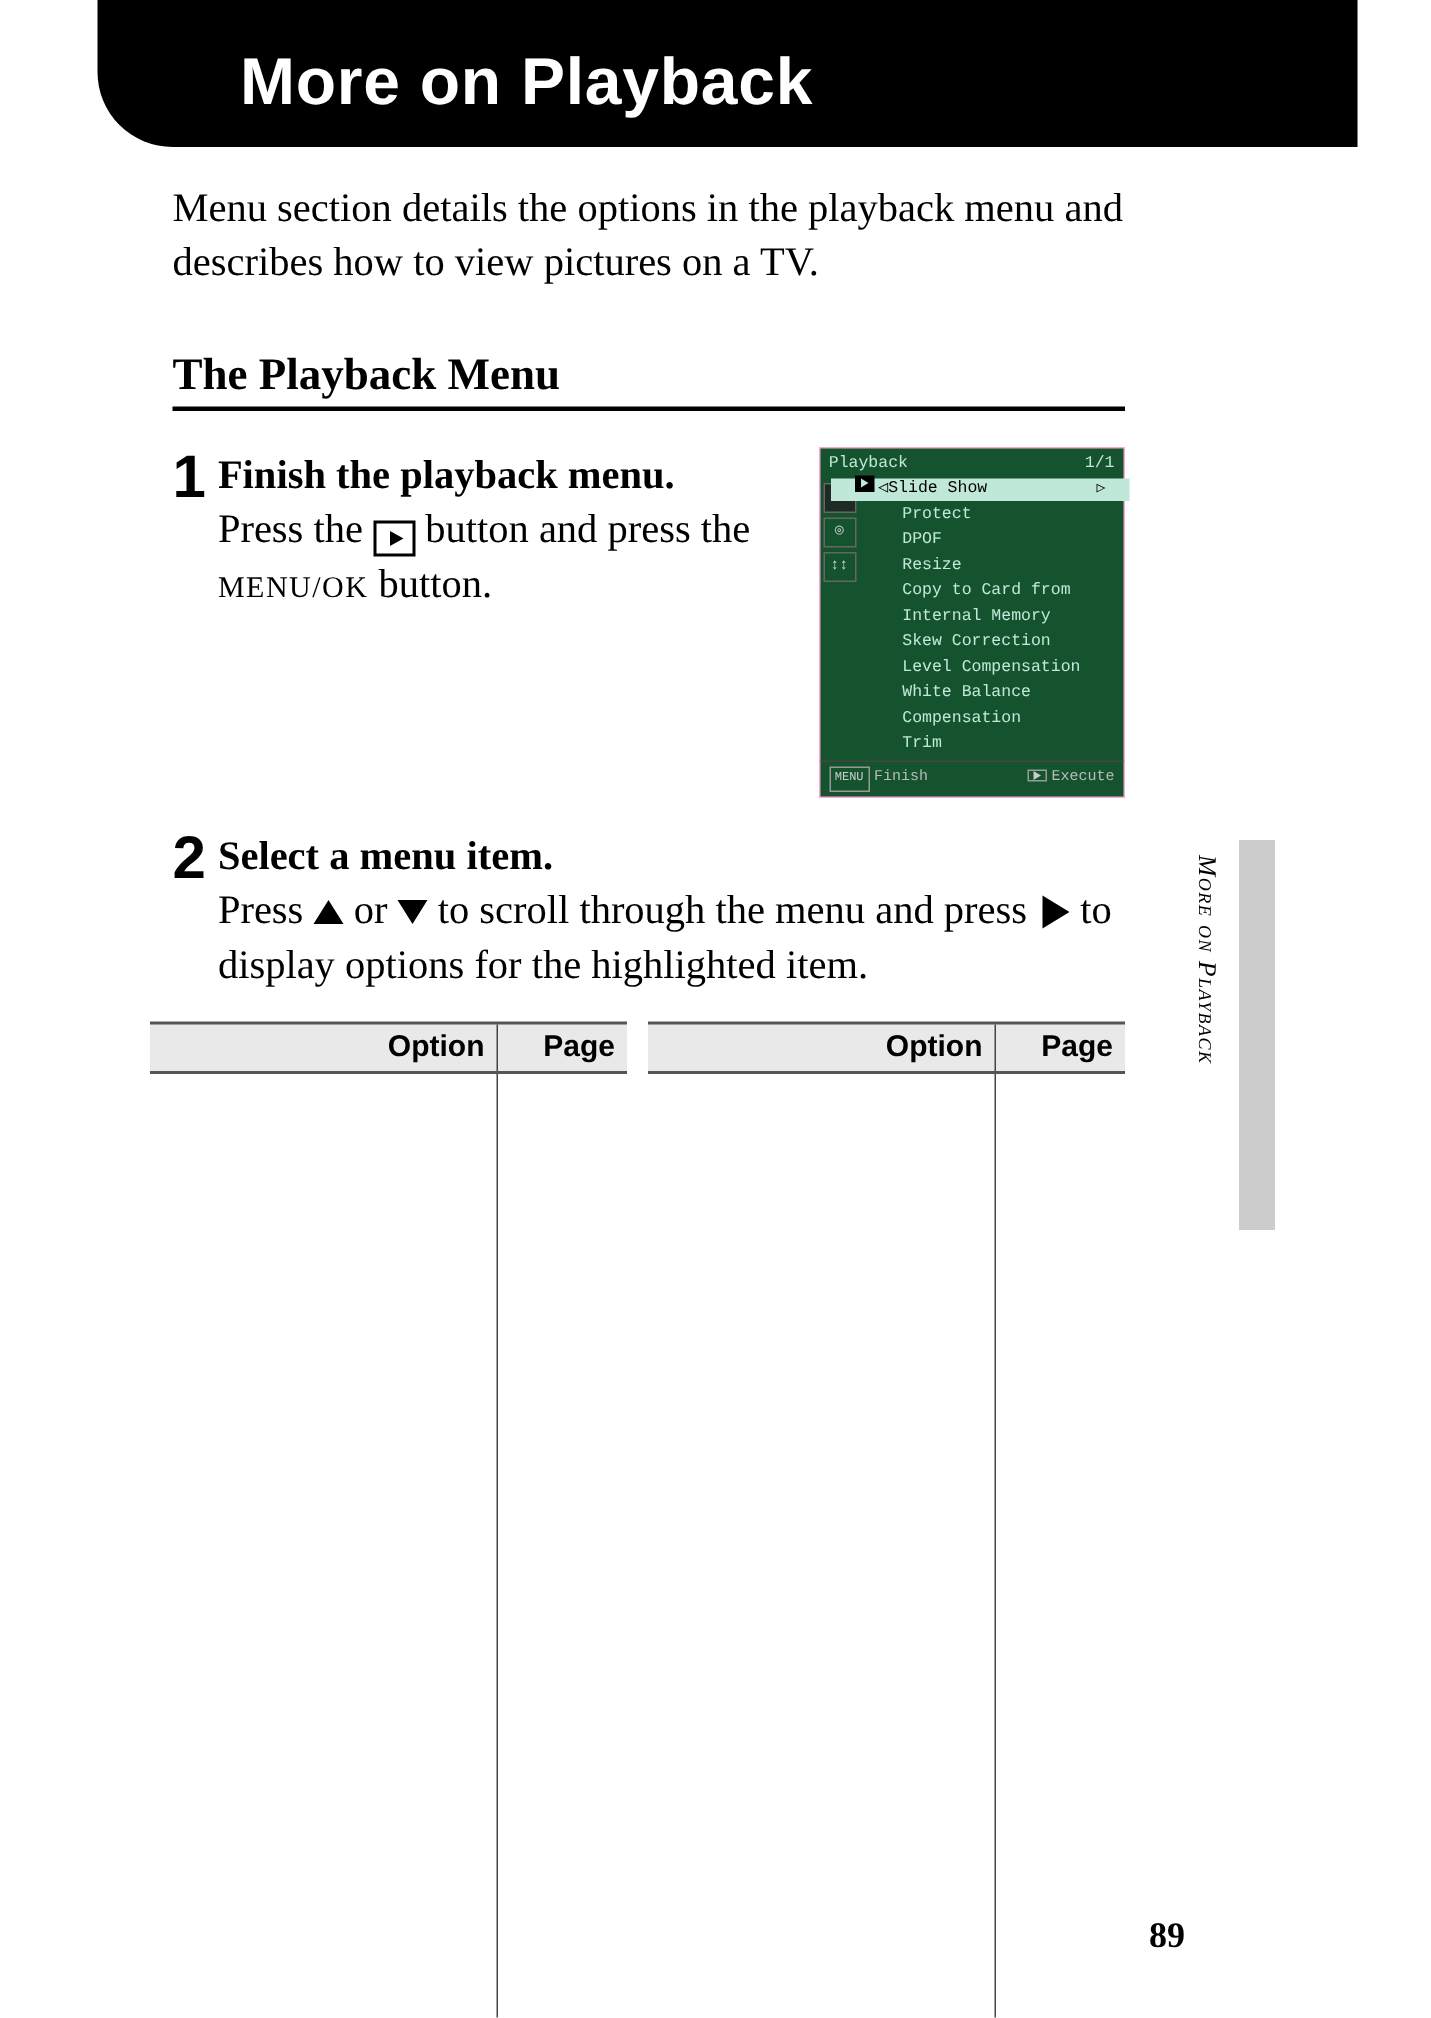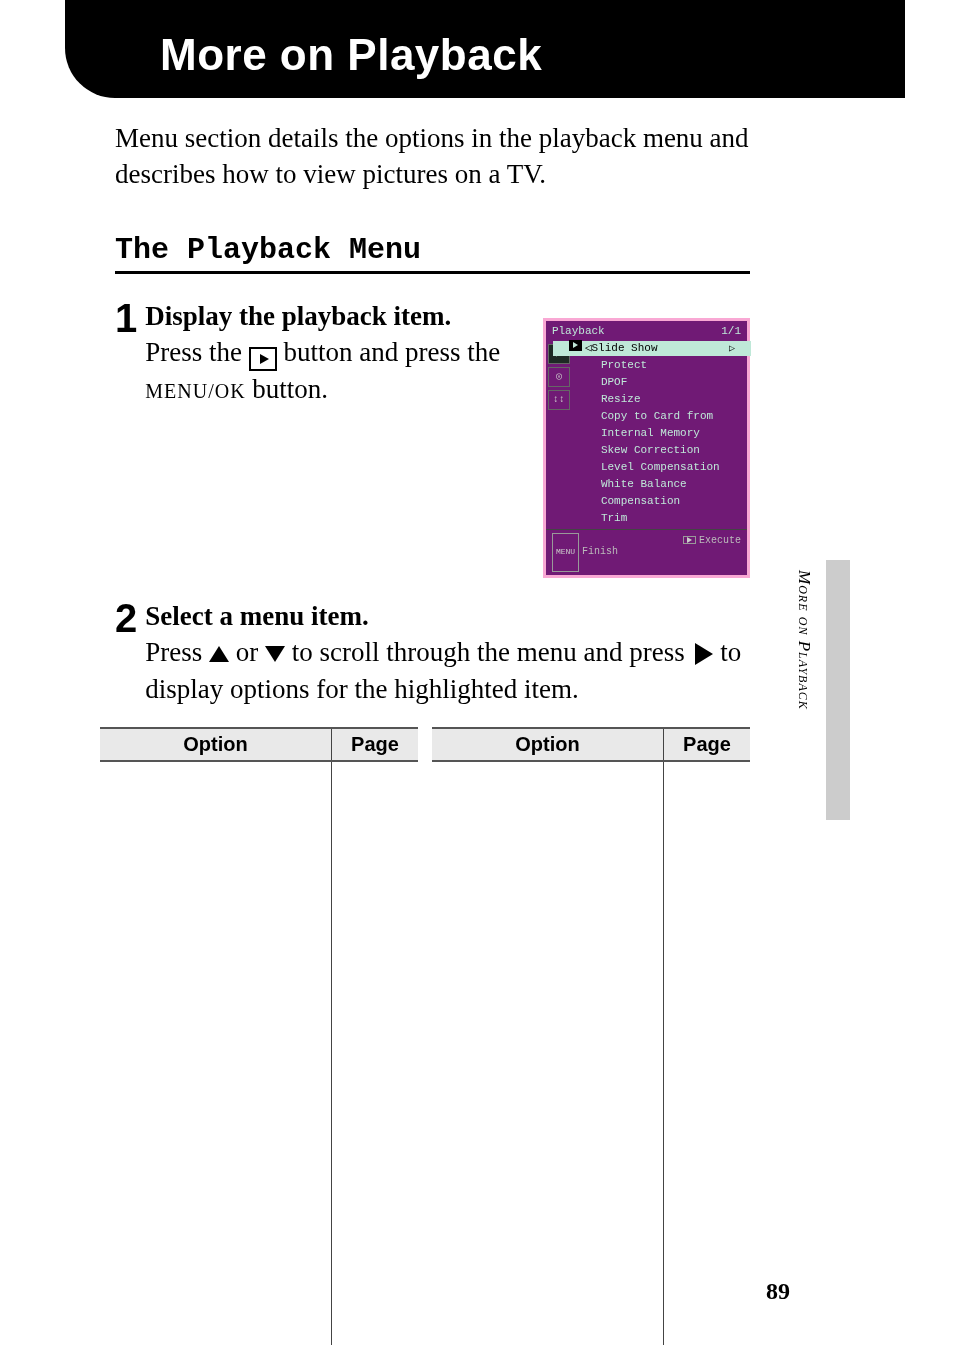--- a/index.html
+++ b/index.html
@@ -1,55 +1,55 @@
 <!DOCTYPE html>
 <html><head>
 <meta charset="utf-8">
 <style>
 html,body{margin:0;padding:0;font-family:"Times New Roman",Georgia,serif;background:#fff;color:#000}
 .page{width:850px;height:1345px;position:relative;box-sizing:border-box}
 .blackbox{background:#000;color:#fff;border-bottom-left-radius:50px;padding:30px 40px 18px 95px;width:840px;margin-left:65px;box-sizing:border-box}
 .blackbox h1{margin:0;font-family:"Arial Black","Helvetica Neue",Arial,sans-serif;font-weight:900;font-size:44px;letter-spacing:.5px}
 .intro{margin:22px 100px 0 115px;font-size:27px;line-height:1.35}
 .subhead{margin:40px 100px 0 115px;border-bottom:3px solid #000;padding-bottom:4px}
-.subhead h2{margin:0;font-family:Liberation Mono, monospace;font-weight:800;font-size:30px}
+.subhead h2{margin:0;font-family:Liberation Serif, serif;font-weight:800;font-size:30px}
 .steps{margin:24px 100px 0 115px}
 .step{display:flex;gap:8px;align-items:flex-start;margin-bottom:20px}
 .step .num{font-family:"Arial Black",Arial,sans-serif;font-weight:900;font-size:40px;line-height:.9;margin-top:2px}
 .step .body{flex:1;font-size:27px;line-height:1.35}
 .step .title{font-weight:700}
 .step1row{display:flex;gap:20px;align-items:flex-start}
 .icon-play{display:inline-flex;width:24px;height:20px;border:2px solid #000;vertical-align:-3px;justify-content:center;align-items:center}
 .icon-play::before{content:"";border-left:9px solid #000;border-top:5px solid transparent;border-bottom:5px solid transparent;margin-left:3px}
 .menu-ok{font-family:Liberation Serif, serif;letter-spacing:1px;font-size:20px}
 .tri{display:inline-block;vertical-align:-1px}
 .tri.up{border-left:10px solid transparent;border-right:10px solid transparent;border-bottom:16px solid #000}
 .tri.down{border-left:10px solid transparent;border-right:10px solid transparent;border-top:16px solid #000}
 .tri.right{border-top:11px solid transparent;border-bottom:11px solid transparent;border-left:18px solid #000;margin-left:4px;vertical-align:-4px}
 
-.scr{width:290px;background:#701a75;color:#bfe8d8;font-family:"Courier New",monospace;font-size:11px;line-height:1.55;border:3px solid #f9a8d4;margin-top:20px}
+.scr{width:290px;background:#14532d;color:#bfe8d8;font-family:"Courier New",monospace;font-size:11px;line-height:1.55;border:1px solid #f9a8d4;margin-top:0}
 .scr .hdr{display:flex;justify-content:space-between;padding:2px 6px 1px;color:#bfe8d8;font-size:11px}
 .scr .tabs{display:flex;flex-direction:column;gap:3px;padding:3px 2px}
 .scr .row{display:flex}
 .scr .tab{width:20px;height:18px;border:1px solid #666;display:flex;align-items:center;justify-content:center;font-size:10px;color:#ccc;margin-right:3px}
 .scr .tab.sel{background:#1e2a24}
 .scr .list{padding:0 22px 2px 26px}
 .scr .sel-item{background:#bfe8d8;color:#000;padding:0 16px;margin:0 -4px 1px -22px;display:flex;justify-content:space-between;align-items:center;height:15px}
 .scr .sel-item .arrow{font-size:10px}
 .scr .sel-item .ico{display:inline-block;width:13px;height:11px;background:#000;margin-right:3px;position:relative}
 .scr .sel-item .ico::before{content:"";position:absolute;left:4px;top:2px;border-left:5px solid #bfe8d8;border-top:3px solid transparent;border-bottom:3px solid transparent}
 .scr .ftr{border-top:1px solid #444;display:flex;justify-content:space-between;padding:3px 6px;font-size:10px;color:#bbb}
-.scr .btnbox{border:1px solid #999;padding:12px 3px;font-size:8px;display:inline-block;margin-right:3px;color:#ccc}
+.scr .btnbox{border:1px solid #999;padding:1px 3px;font-size:8px;display:inline-block;margin-right:3px;color:#ccc}
 .scr .btnplay{border:1px solid #999;padding:0 1px;font-size:8px;display:inline-flex;align-items:center;margin-right:3px;color:#ccc}
 .scr .btnplay::before{content:"";border-left:5px solid #ccc;border-top:3px solid transparent;border-bottom:3px solid transparent;margin:0 2px}
 
 .lead{margin:12px 100px 0 100px;font-size:27px}
 .tables{display:flex;gap:14px;margin:8px 100px 0 100px;align-items:flex-start}
 table{border-collapse:collapse;width:100%;flex:1}
-th{font-family:"Arial Black","Helvetica Neue",Arial,sans-serif;font-size:20px;font-weight:900;text-align:center;background:#e9e9e9;border-top:2px solid #555;border-bottom:2px solid #555;padding:4px 8px}
+th{font-family:"Arial Black","Helvetica Neue",Arial,sans-serif;font-size:20px;font-weight:900;text-align:right;background:#e9e9e9;border-top:2px solid #555;border-bottom:2px solid #555;padding:4px 8px}
 th+th,td+td{border-left:1px solid #444}
 td{font-family:"Arial Black","Helvetica Neue",Arial,sans-serif;font-size:19px;font-weight:800;padding:5px 8px 6px;border-bottom:1px solid #444}
 td.page{font-family:Georgia,"Times New Roman",serif;font-weight:400;font-size:22px;text-align:center;width:60px}
 td.opt{text-align:left}
 .sidelabel{position:absolute;right:36px;top:570px;writing-mode:vertical-rl;font-family:Georgia,serif;font-size:17px;letter-spacing:1px;font-style:italic;font-variant:small-caps}
 .sidetab{position:absolute;right:0;top:560px;width:24px;height:260px;background:#ccc}
 .pageno{position:absolute;right:60px;bottom:40px;font-family:Liberation Serif, serif;font-weight:700;font-size:24px}
 </style>
 </head>
 <body>
@@ -64,21 +64,21 @@
   <div class="subhead">
     <h2>The Playback Menu</h2>
   </div>
 
   <div class="steps">
 
     <div class="step">
       <div class="num">1</div>
       <div class="body step1row">
         <div>
-          <span class="title">Display the playback item.</span><br>
+          <span class="title">Finish the playback menu.</span><br>
           <span>Press the </span>
           <span class="icon-play"></span>
           <span> button and press the </span>
           <span class="menu-ok">MENU/OK</span>
           <span> button.</span>
         </div>
 
         <div class="scr">
           <div class="hdr">
             <span>Playback</span>

